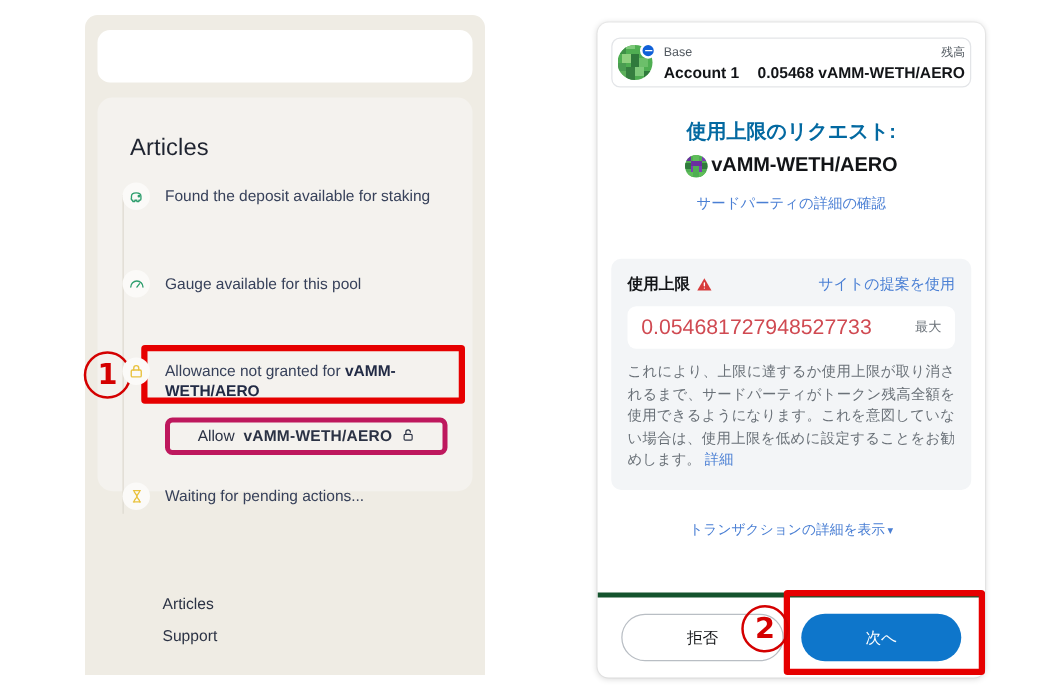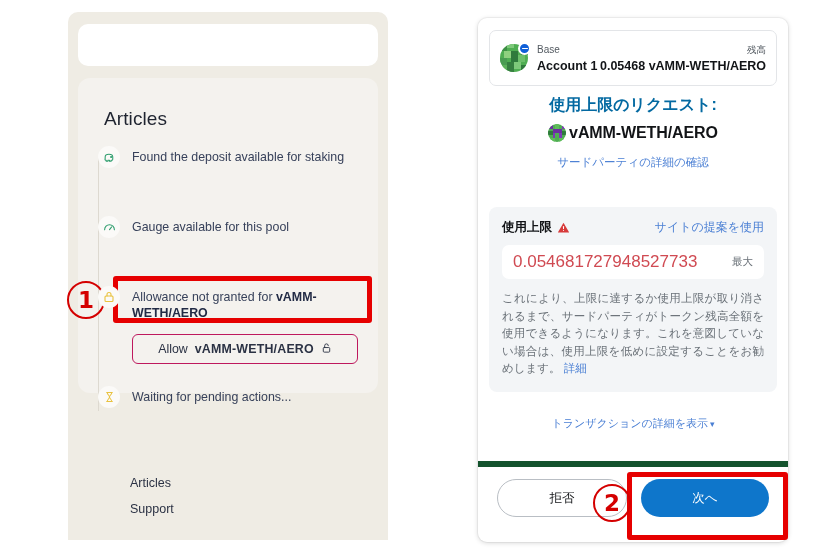--- a/index.html
+++ b/index.html
@@ -52,21 +52,21 @@
     font-size: 12.4px; line-height: 16px; color: #37415a; padding-top: 3px;
   }
   .step-txt b { font-weight: 700; color: #222b45; }
   .step-sp1 { height: 28px; }
   .step-sp2 { height: 28px; }
 
   .allow-btn {
     margin-left: 34px; margin-top: 6px;
     width: 226px; height: 30px;
     background: #f4f2ee;
-    border: 1px solid #be185d;
+    border: 4px solid #be185d;
     border-radius: 6px;
     display: flex; align-items: center; justify-content: center;
     gap: 7px;
     font-size: 12.4px; color: #2b3244;
     cursor: pointer;
   }
   .allow-btn .lbl-light { font-weight: 400; }
   .allow-btn .lbl-bold { font-weight: 700; letter-spacing: .2px; }
 
   .dapp-links {
@@ -79,26 +79,26 @@
   #wallet {
     position: absolute; left: 478px; top: 18px;
     width: 310px; height: 524px;
     background: #ffffff;
     border-radius: 9px;
     box-shadow: 0 1px 5px rgba(0,0,0,.16), 0 0 0 1px rgba(0,0,0,.04);
     overflow: hidden;
   }
   .acct-card {
     position: absolute; left: 11px; top: 12px;
-    width: 288px; height: 56px;
+    width: 288px; height: 40px;
     border: 1px solid #e3e5e8;
     border-radius: 7px;
     background: #fff;
     display: flex; align-items: center;
-    padding: 0 10px;
+    padding: 0 4px;
   }
   .avatar-wrap { position: relative; flex: 0 0 28px; width: 28px; height: 28px; margin-right: 9px; }
   .avatar { width: 28px; height: 28px; border-radius: 50%; overflow: hidden; display:block; }
   .net-badge {
     position: absolute; right: -3px; top: -2px;
     width: 13px; height: 13px; border-radius: 50%;
     background: #1060d8; border: 2px solid #fff;
     display: flex; align-items: center; justify-content: center;
   }
   .net-badge i { display:block; width: 6px; height: 1.6px; background: #fff; border-radius: 1px; }
@@ -151,22 +151,22 @@
   }
   .cap-desc a { color: #4a7fd4; text-decoration: none; cursor: pointer; }
 
   .tx-toggle {
     position: absolute; left: 0; right: 0; top: 398px;
     text-align: center; font-size: 11px; color: #4a7fd4; cursor: pointer;
   }
   .tx-toggle .chev { font-size: 9px; margin-left: 2px; }
 
   .footer {
-    position: absolute; left: 0; right: 0; bottom: 13px; height: 68px;
-    border-top: 6px solid #14532d;
+    position: absolute; left: 0; right: 0; bottom: 0; height: 68px;
+    border-top: 4px solid #14532d;
     display: flex; align-items: center; gap: 14px;
     padding: 0 19px;
   }
   .btn {
     flex: 1 1 0; height: 38px; border-radius: 19px;
     display: flex; align-items: center; justify-content: center;
     font-size: 12.5px; cursor: pointer;
   }
   .btn-reject { border: 1px solid #b9bec4; color: #121417; background: #fff; }
   .btn-next { background: #0e76cb; color: #ffffff; }

